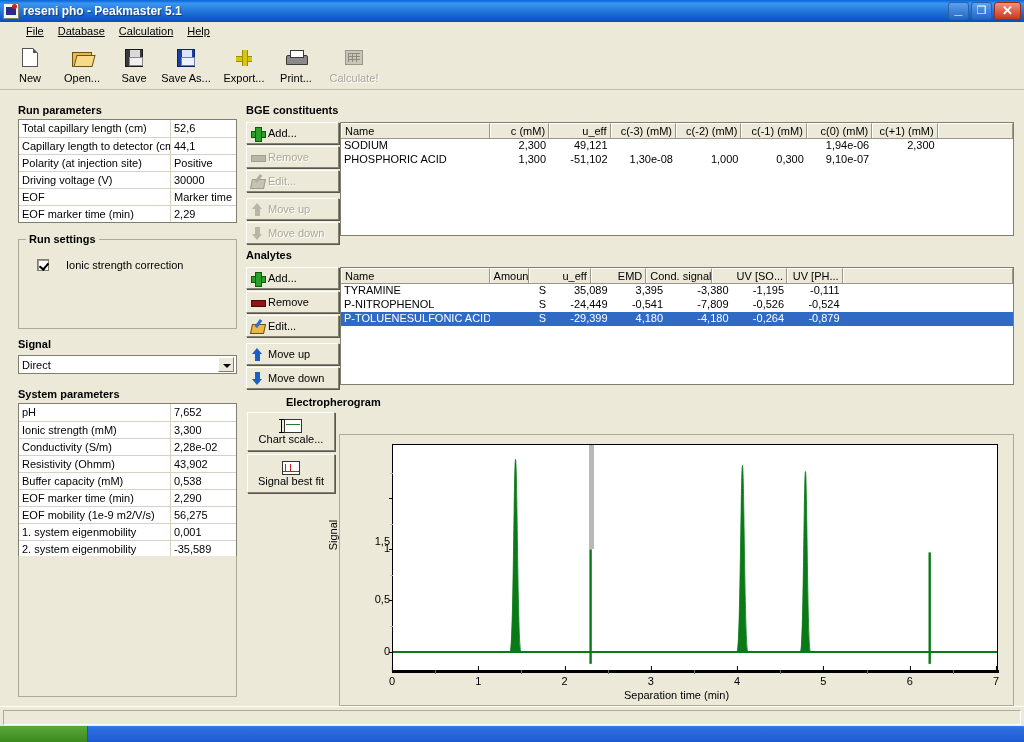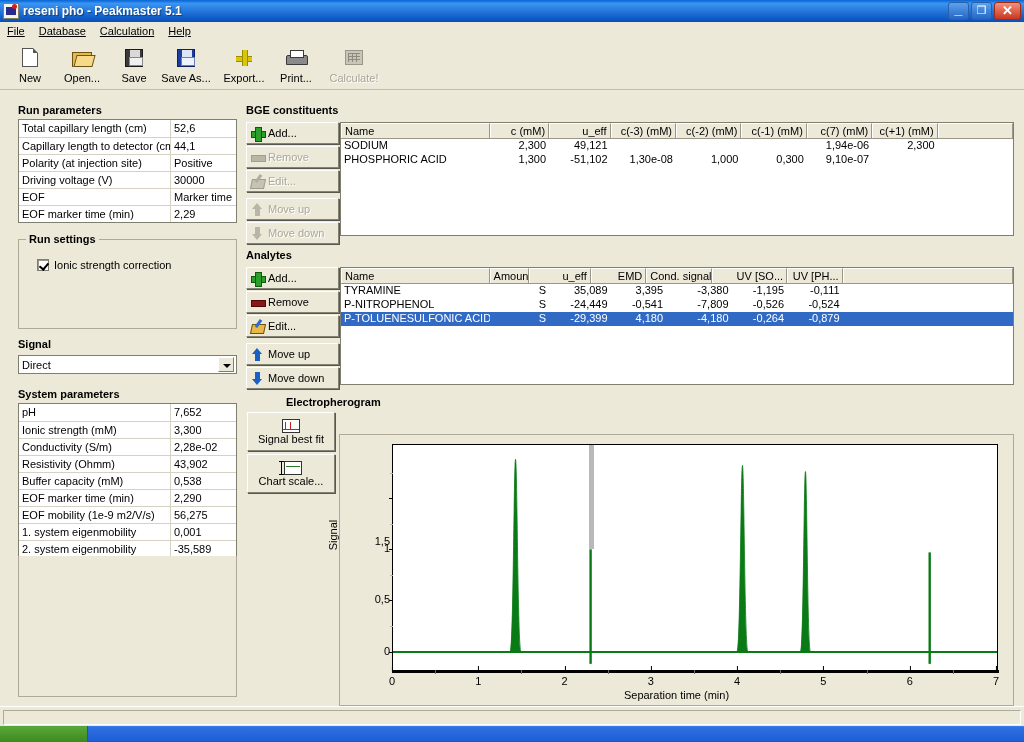--- a/index.html
+++ b/index.html
@@ -43,21 +43,21 @@
     position:relative; cursor:default;
   }
   .win-btn.close{ width:27px; background:linear-gradient(to bottom,#f08a70,#cc3а1e); background:linear-gradient(to bottom,#f4907a,#c93620); border-color:#a02a14;}
   .win-btn .g{ position:absolute; color:#fff; font-size:11px; left:0; right:0; text-align:center; top:1px; font-family:"Liberation Sans",sans-serif; }
   .win-btn.min .g{ top:-2px; font-size:14px; font-weight:bold; }
   .win-btn.close .g{ font-size:13px; font-weight:bold; top:0px;}
 
   
   .menubar{
     position:absolute; left:0; top:22px; width:1024px; height:18px;
-    background:#ece9d8; display:flex; align-items:center; padding-left:0;
+    background:#ece9d8; display:flex; align-items:center; padding-left:19px;
   }
   .menu-item{ padding:1px 7px; font-size:11px; color:#000; cursor:default;}
   .menu-item u{ text-decoration:underline; }
 
   
   .toolbar{
     position:absolute; left:0; top:40px; width:1024px; height:50px;
     background:#ece9d8; border-bottom:1px solid #c0bfae;
     display:flex; align-items:stretch; padding:2px 4px;
   }
@@ -113,21 +113,21 @@
   #runparams-grid .k{ width:152px; }
 
   .fieldset{
     position:absolute; left:18px; top:147px; width:219px; height:90px;
     border:1px solid #aeaa99; border-top-color:#aeaa99;
   }
   .fieldset > .legend{
     position:absolute; left:7px; top:-7px; background:#ece9d8; padding:0 3px;
     font-weight:bold; font-size:11px;
   }
-  .cbrow{ position:absolute; left:18px; top:19px; display:flex; align-items:center; gap:5px; }
+  .cbrow{ position:absolute; left:18px; top:19px; display:flex; align-items:center; gap:17px; }
   .cbox{
     width:12px;height:12px;background:#fff;border:1px solid #7f7f6f;
     box-shadow: inset 1px 1px 0 #98968a; position:relative; flex:0 0 auto;
   }
   .cbox:after{
     content:""; position:absolute; left:3px; top:1px; width:4px; height:7px;
     border:solid #000; border-width:0 2px 2px 0; transform:rotate(40deg);
   }
 
   #signal-title{ position:absolute; left:18px; top:246px; }
@@ -441,21 +441,21 @@
     </div>
   </div>
   <div class="lv" id="bge-table" style="left:340px;top:122px;width:674px;height:114px;">
     <div class="lv-head">
         <div class="th" style="width: 150px;">Name</div>
         <div class="th r" style="width: 60px;">c (mM)</div>
         <div class="th r" style="width: 62px;">u_eff</div>
         <div class="th r" style="width: 66px;">c(-3) (mM)</div>
         <div class="th r" style="width: 66px;">c(-2) (mM)</div>
         <div class="th r" style="width: 66px;">c(-1) (mM)</div>
-        <div class="th r" style="width: 66px;">c(7) (mM)</div>
+        <div class="th r" style="width: 66px;">c(0) (mM)</div>
         <div class="th r" style="width: 66px;">c(+1) (mM)</div>
         <div class="th" style="width: 76px;"></div>
       </div>
     <div class="lv-body">
         <div class="tr">
           <div class="td" style="width: 150px;">SODIUM</div>
           <div class="td r" style="width: 60px;">2,300</div>
           <div class="td r" style="width: 62px;">49,121</div>
           <div class="td r" style="width: 66px;"></div>
           <div class="td r" style="width: 66px;"></div>
@@ -543,33 +543,33 @@
           <div class="td r" style="width: 56px;">-0,264</div>
           <div class="td r" style="width: 56px;">-0,879</div>
           <div class="td" style="width: 172px;"></div>
         </div>
       </div>
   </div>
 
   <div class="grp-title" style="position:absolute;left:246px;top:396px;padding-left:40px;">Electropherogram</div>
   <div style="position:absolute;left:247px;top:412px;">
     <div class="vbtn">
+      <span class="chartico">
+          <span class="vdim"></span>
+          <span class="box"></span>
+        </span>
+      <span>Chart scale...</span>
+    </div>
+    <div class="vbtn">
       <span class="sigico">
           <span class="box"></span>
           <span class="pk"></span>
           <span class="base"></span>
         </span>
       <span>Signal best fit</span>
-    </div>
-    <div class="vbtn">
-      <span class="chartico">
-          <span class="vdim"></span>
-          <span class="box"></span>
-        </span>
-      <span>Chart scale...</span>
     </div>
   </div>
 
   <div class="chartbox">
     <div class="plot" id="plot">
         <div class="ytick" style="top: 206.591px;">0</div>
         <div class="ytickmark" style="top: 206.591px;"></div>
         <div class="ytick" style="top: 155.455px;">0,5</div>
         <div class="ytickmark" style="top: 155.455px;"></div>
         <div class="ytick" style="top: 104.318px;">1</div>

